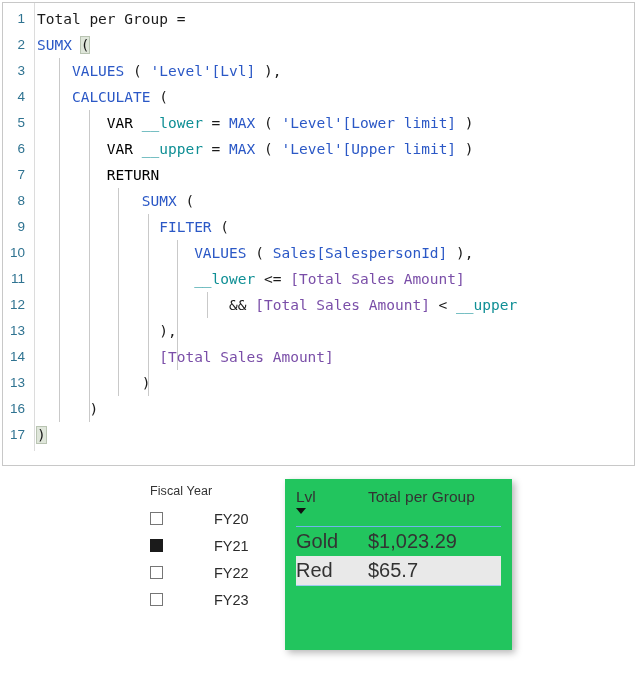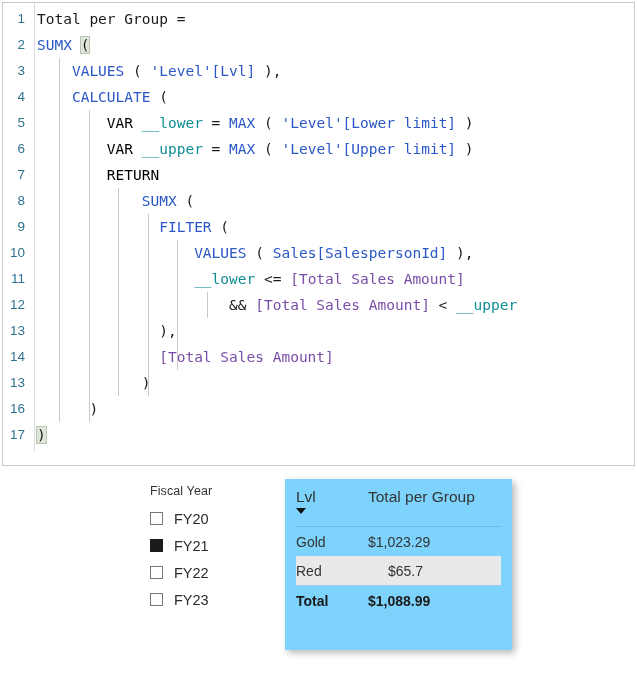--- a/index.html
+++ b/index.html
@@ -101,28 +101,29 @@
     border: 1px solid #767676;
     box-sizing: border-box;
     background: #fff;
     margin-right: 11px;
     flex: 0 0 auto;
   }
   .cbx.checked { background: #1b1b1b; border-color: #1b1b1b; }
   .slicer-label {
     font-size: 14.5px;
     color: #2b2b2b;
+    margin-left: 40px;
   }
 
   
   .card {
     position: absolute;
     left: 285px; top: 479px;
     width: 227px; height: 171px;
-    background: #7dd3fc;
+    background: #22c55e;
     box-shadow: 3px 3px 7px rgba(0,0,0,0.28);
   }
   .tbl {
     position: absolute;
     left: 11px; top: 9px;
     width: 205px;
   }
   .tbl-head {
     display: flex;
     align-items: flex-start;
@@ -146,23 +147,23 @@
   .head-rule {
     height: 1px;
     background: #70b4ec;
     margin-bottom: 0px;
   }
   .tr {
     display: flex;
     align-items: center;
     height: 29px;
   }
-  .tr.sel { background: #e9e9e9; gap: 20px; }
+  .tr.sel { background: #e9e9e9; }
   .td {
-    font-size: 14px;
+    font-size: 20px;
     color: #333333;
   }
   .td-lvl { width: 72px; text-align: left; }
   .td-val { flex: 1; padding-right: 2px; }
   .row-rule { height: 1px; background: #9ecbf0; }
   .tr.total .td { font-weight: bold; color: #1a1a1a; }
 </style>
 </head>
 <body>
 
@@ -225,20 +226,16 @@
           <div class="tr">
             <div class="td td-lvl">Gold</div>
             <div class="td td-val">$1,023.29</div>
           </div>
           <div class="tr sel">
             <div class="td td-lvl">Red</div>
             <div class="td td-val">$65.7</div>
           </div>
         </div>
       <div class="row-rule"></div>
-      <div class="tr total">
-        <div class="td td-lvl">Total</div>
-        <div class="td td-val">$1,088.99</div>
-      </div>
     </div>
   </div>
 
 </div>
 
 </body></html>

